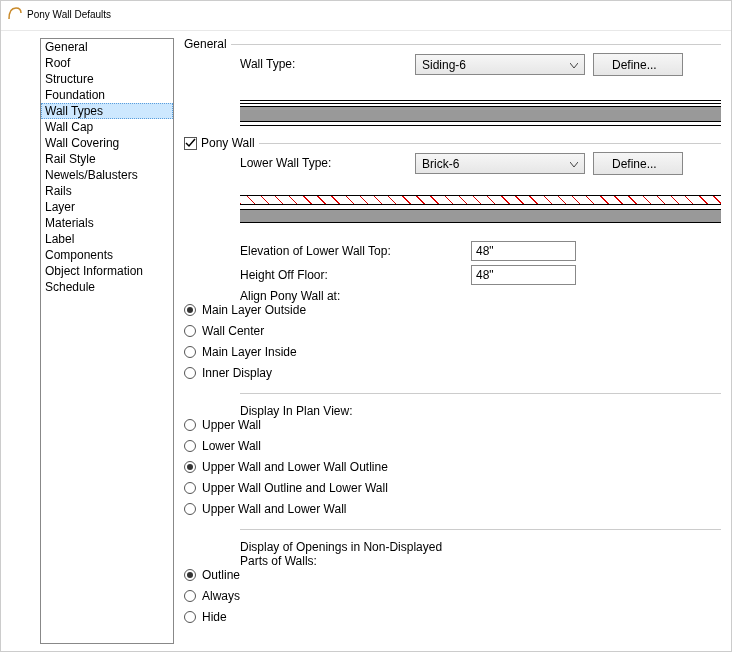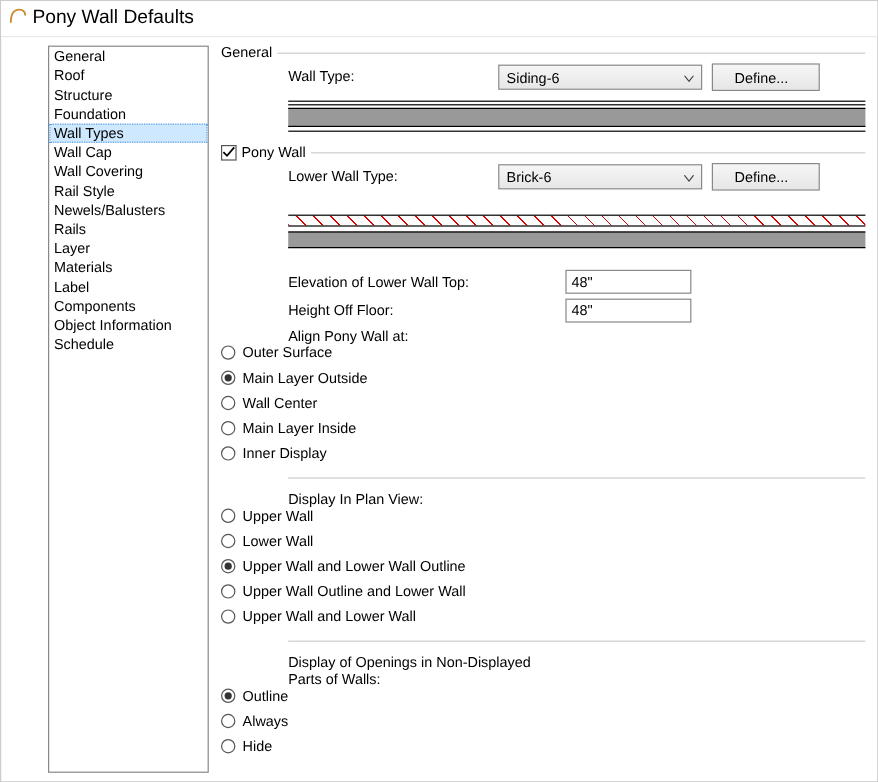--- a/index.html
+++ b/index.html
@@ -1,20 +1,20 @@
 <!DOCTYPE html>
 <html><head>
 <meta charset="utf-8">
 <style>
   * { box-sizing: border-box; font-family: "Segoe UI", Tahoma, sans-serif; font-size: 12px; }
   body { margin: 0; background: #fff; color: #000; }
   .window { width: 732px; height: 652px; border: 1px solid #ccc; background: #fff; display: flex; flex-direction: column; }
   .titlebar { display: flex; align-items: center; padding: 4px 6px 6px 6px; background: #fff; border-bottom: 1px solid #e8e8e8; }
   .titlebar .icon { margin-right: 4px; }
-  .titlebar .title { font-size: 16px; }
+  .titlebar .title { font-size: 10px; }
   .body { flex: 1; display: flex; overflow: hidden; padding-left: 32px; }
   .sidebar { width: 134px; margin:7px 0 7px 7px; border: 1px solid #888; background: #fff; overflow-y:auto; }
   .sidebar-item { padding: 1px 4px; cursor: default; white-space: nowrap; }
   .sidebar-item.selected { background: #cde8ff; border: 1px dotted #5a9edc; padding:0 3px; }
   .content { flex: 1; padding: 6px 10px 10px 10px; overflow-y:auto; }
   .group { margin-bottom: 10px; }
   .group-header { display:flex; align-items:center; margin-bottom:6px; }
   .group-header .label { color:#000; margin-right:4px; white-space:nowrap; }
   .group-header .line { flex:1; height:1px; background:#ccc; }
   .check { width:13px; height:13px; border:1px solid #555; margin-right:4px; display:inline-flex; align-items:center; justify-content:center; background:#fff; }
@@ -80,21 +80,21 @@
     <div class="content">
 
       <div class="group">
         <div class="group-header">
           <span class="label">General</span>
           <span class="line"></span>
         </div>
         <div class="row indent1">
           <span class="field-label" style="width:231px">Wall Type:</span>
         </div>
-        <div class="row" style="margin-top:-22px; margin-bottom:8px;">
+        <div class="row" style="margin-top:-22px; margin-bottom:24px;">
           <div class="controls-right">
             <div class="dropdown">
               <span>Siding-6</span>
               <span class="chev"><svg width="8" height="6">
                     <path d="M0 0 L4 5 L8 0" fill="none" stroke="#444"></path>
                   </svg></span>
             </div>
             <div class="btn">
                 <span>Define...</span>
               </div>
@@ -151,24 +151,20 @@
         </div>
         <div class="row indent1">
           <span class="field-label" style="width:231px">Height Off Floor:</span>
           <input class="input" value="48&quot;" style="">
         </div>
 
         <div class="radio-group-row first-align">
           <div class="rg-label">Align Pony Wall at:</div>
           <div class="rg-options" id="align-opts">
               <div class="radio">
-                <span class="dot"></span>
-                <span>Outer Surface</span>
-              </div>
-              <div class="radio">
                 <span class="dot filled"></span>
                 <span>Main Layer Outside</span>
               </div>
               <div class="radio">
                 <span class="dot"></span>
                 <span>Wall Center</span>
               </div>
               <div class="radio">
                 <span class="dot"></span>
                 <span>Main Layer Inside</span>

